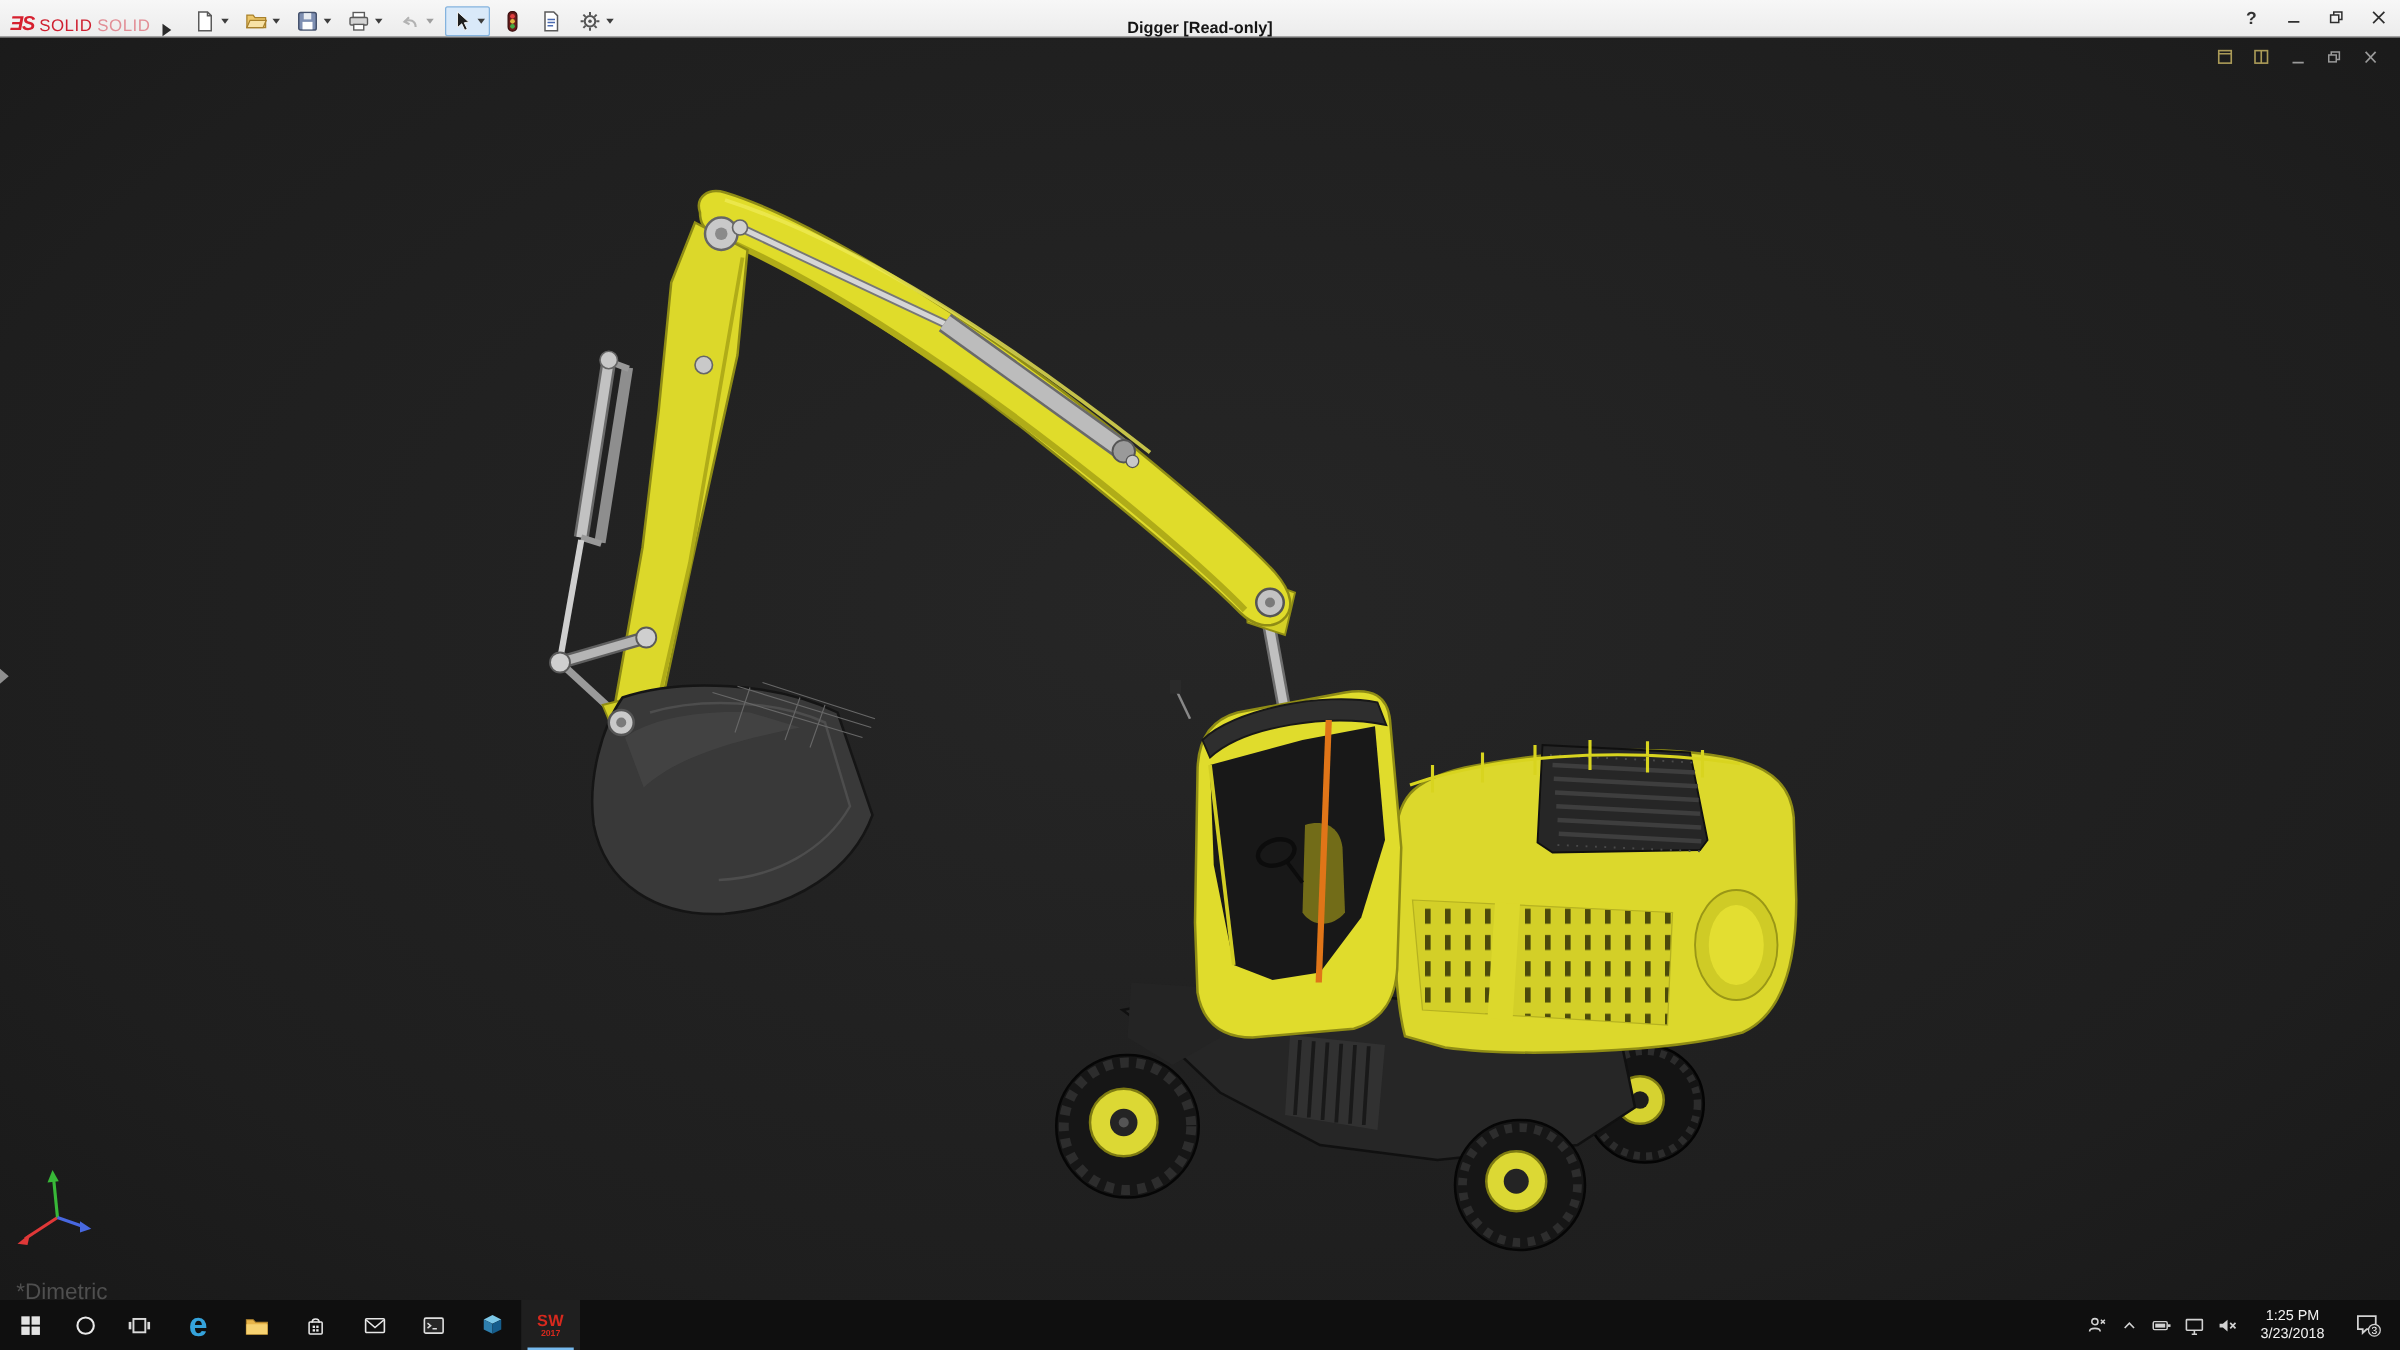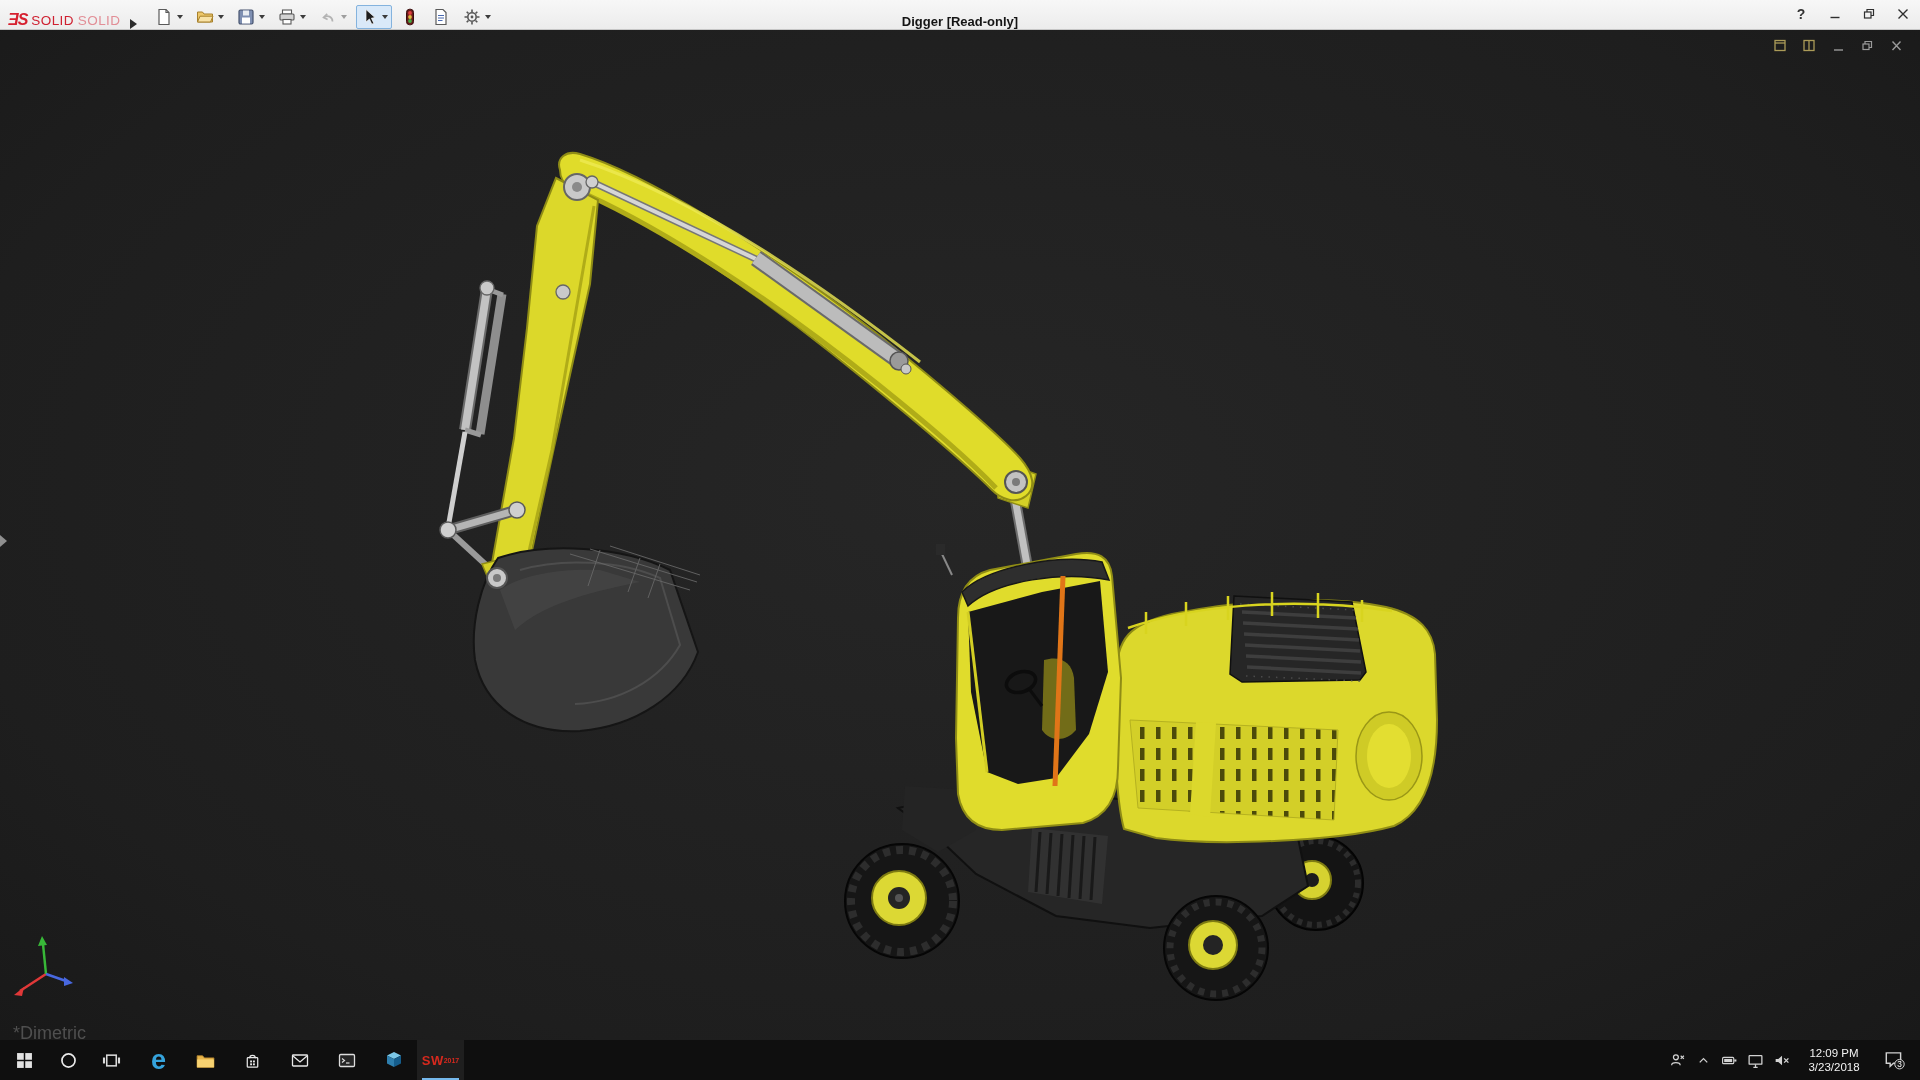--- a/index.html
+++ b/index.html
@@ -37,21 +37,21 @@
   .tb-ringzone{width:40px;display:flex;align-items:center;justify-content:center;}
   .tb-search{width:304px;background:#fdfdfd;border:1px solid #9a9a9a;box-sizing:border-box;display:flex;align-items:center;position:relative;}
   .tb-search input{border:0;outline:0;background:transparent;font-size:14.5px;color:#333;font-family:"Liberation Sans",sans-serif;width:240px;margin-left:12px;}
   .tb-search input::placeholder{color:#5f5f5f;opacity:1;}
   .tb-mic{position:absolute;right:8px;top:11px;}
   .tb-apps{display:flex;}
   .tb-app{width:47px;display:flex;align-items:center;justify-content:center;position:relative;}
   .tb-app.running{background:rgba(255,255,255,.07);}
   .tb-app.running:after{content:"";position:absolute;bottom:0;left:5px;right:5px;height:2px;background:#76b9ed;}
   .edge-e{font-size:27px;font-weight:bold;color:#35a3dc;line-height:1;}
-  .swbadge{display:flex;align-items:center;line-height:1;}
+  .swbadge{display:flex;flex-direction:column;align-items:center;line-height:1;}
   .swbadge .l1{color:#d6291e;font-weight:800;font-size:13px;letter-spacing:.5px;}
   .swbadge .l2{color:#d6291e;font-weight:bold;font-size:7px;margin-top:1px;}
   .tray{margin-left:auto;display:flex;align-items:center;padding-right:6px;}
   .tray-ic{width:26px;height:40px;display:flex;align-items:center;justify-content:center;}
   .tray-clock{width:80px;text-align:center;color:#f2f2f2;font-size:11.5px;line-height:14px;}
   .tray-action{width:40px;height:40px;display:flex;align-items:center;justify-content:center;}
 </style>
 </head>
 <body>
 
@@ -425,21 +425,21 @@
             <path d="M6,14.5 H10 M8,11.5 V14.5" stroke="#d2d2d2" stroke-width="1.2"></path>
           </svg>
       </div>
       <div class="tray-ic">
         <svg width="17" height="17" viewBox="0 0 16 16">
             <path d="M2.5,6.5 H5 L8.5,3.5 V12.5 L5,9.5 H2.5 Z" fill="#d2d2d2"></path>
             <path d="M10.5,6 L14.5,10 M14.5,6 L10.5,10" stroke="#d2d2d2" stroke-width="1.3"></path>
           </svg>
       </div>
       <div class="tray-clock">
-        <div>12:09 PM</div>
+        <div>1:25 PM</div>
         <div>3/23/2018</div>
       </div>
       <div class="tray-action">
         <svg width="22" height="22" viewBox="0 0 20 20">
           <path d="M3,3.5 H16 V13 H9.5 L6.5,15.8 V13 H3 Z" fill="none" stroke="#d2d2d2" stroke-width="1.3"></path>
           <circle cx="15" cy="13.8" r="4.3" fill="#1b1b1b" stroke="#d2d2d2" stroke-width="0.9"></circle>
           <text x="15" y="16.5" text-anchor="middle" font-size="7.5" font-family="Liberation Sans, sans-serif" fill="#ffffff">3</text>
         </svg>
       </div>
     </div>

